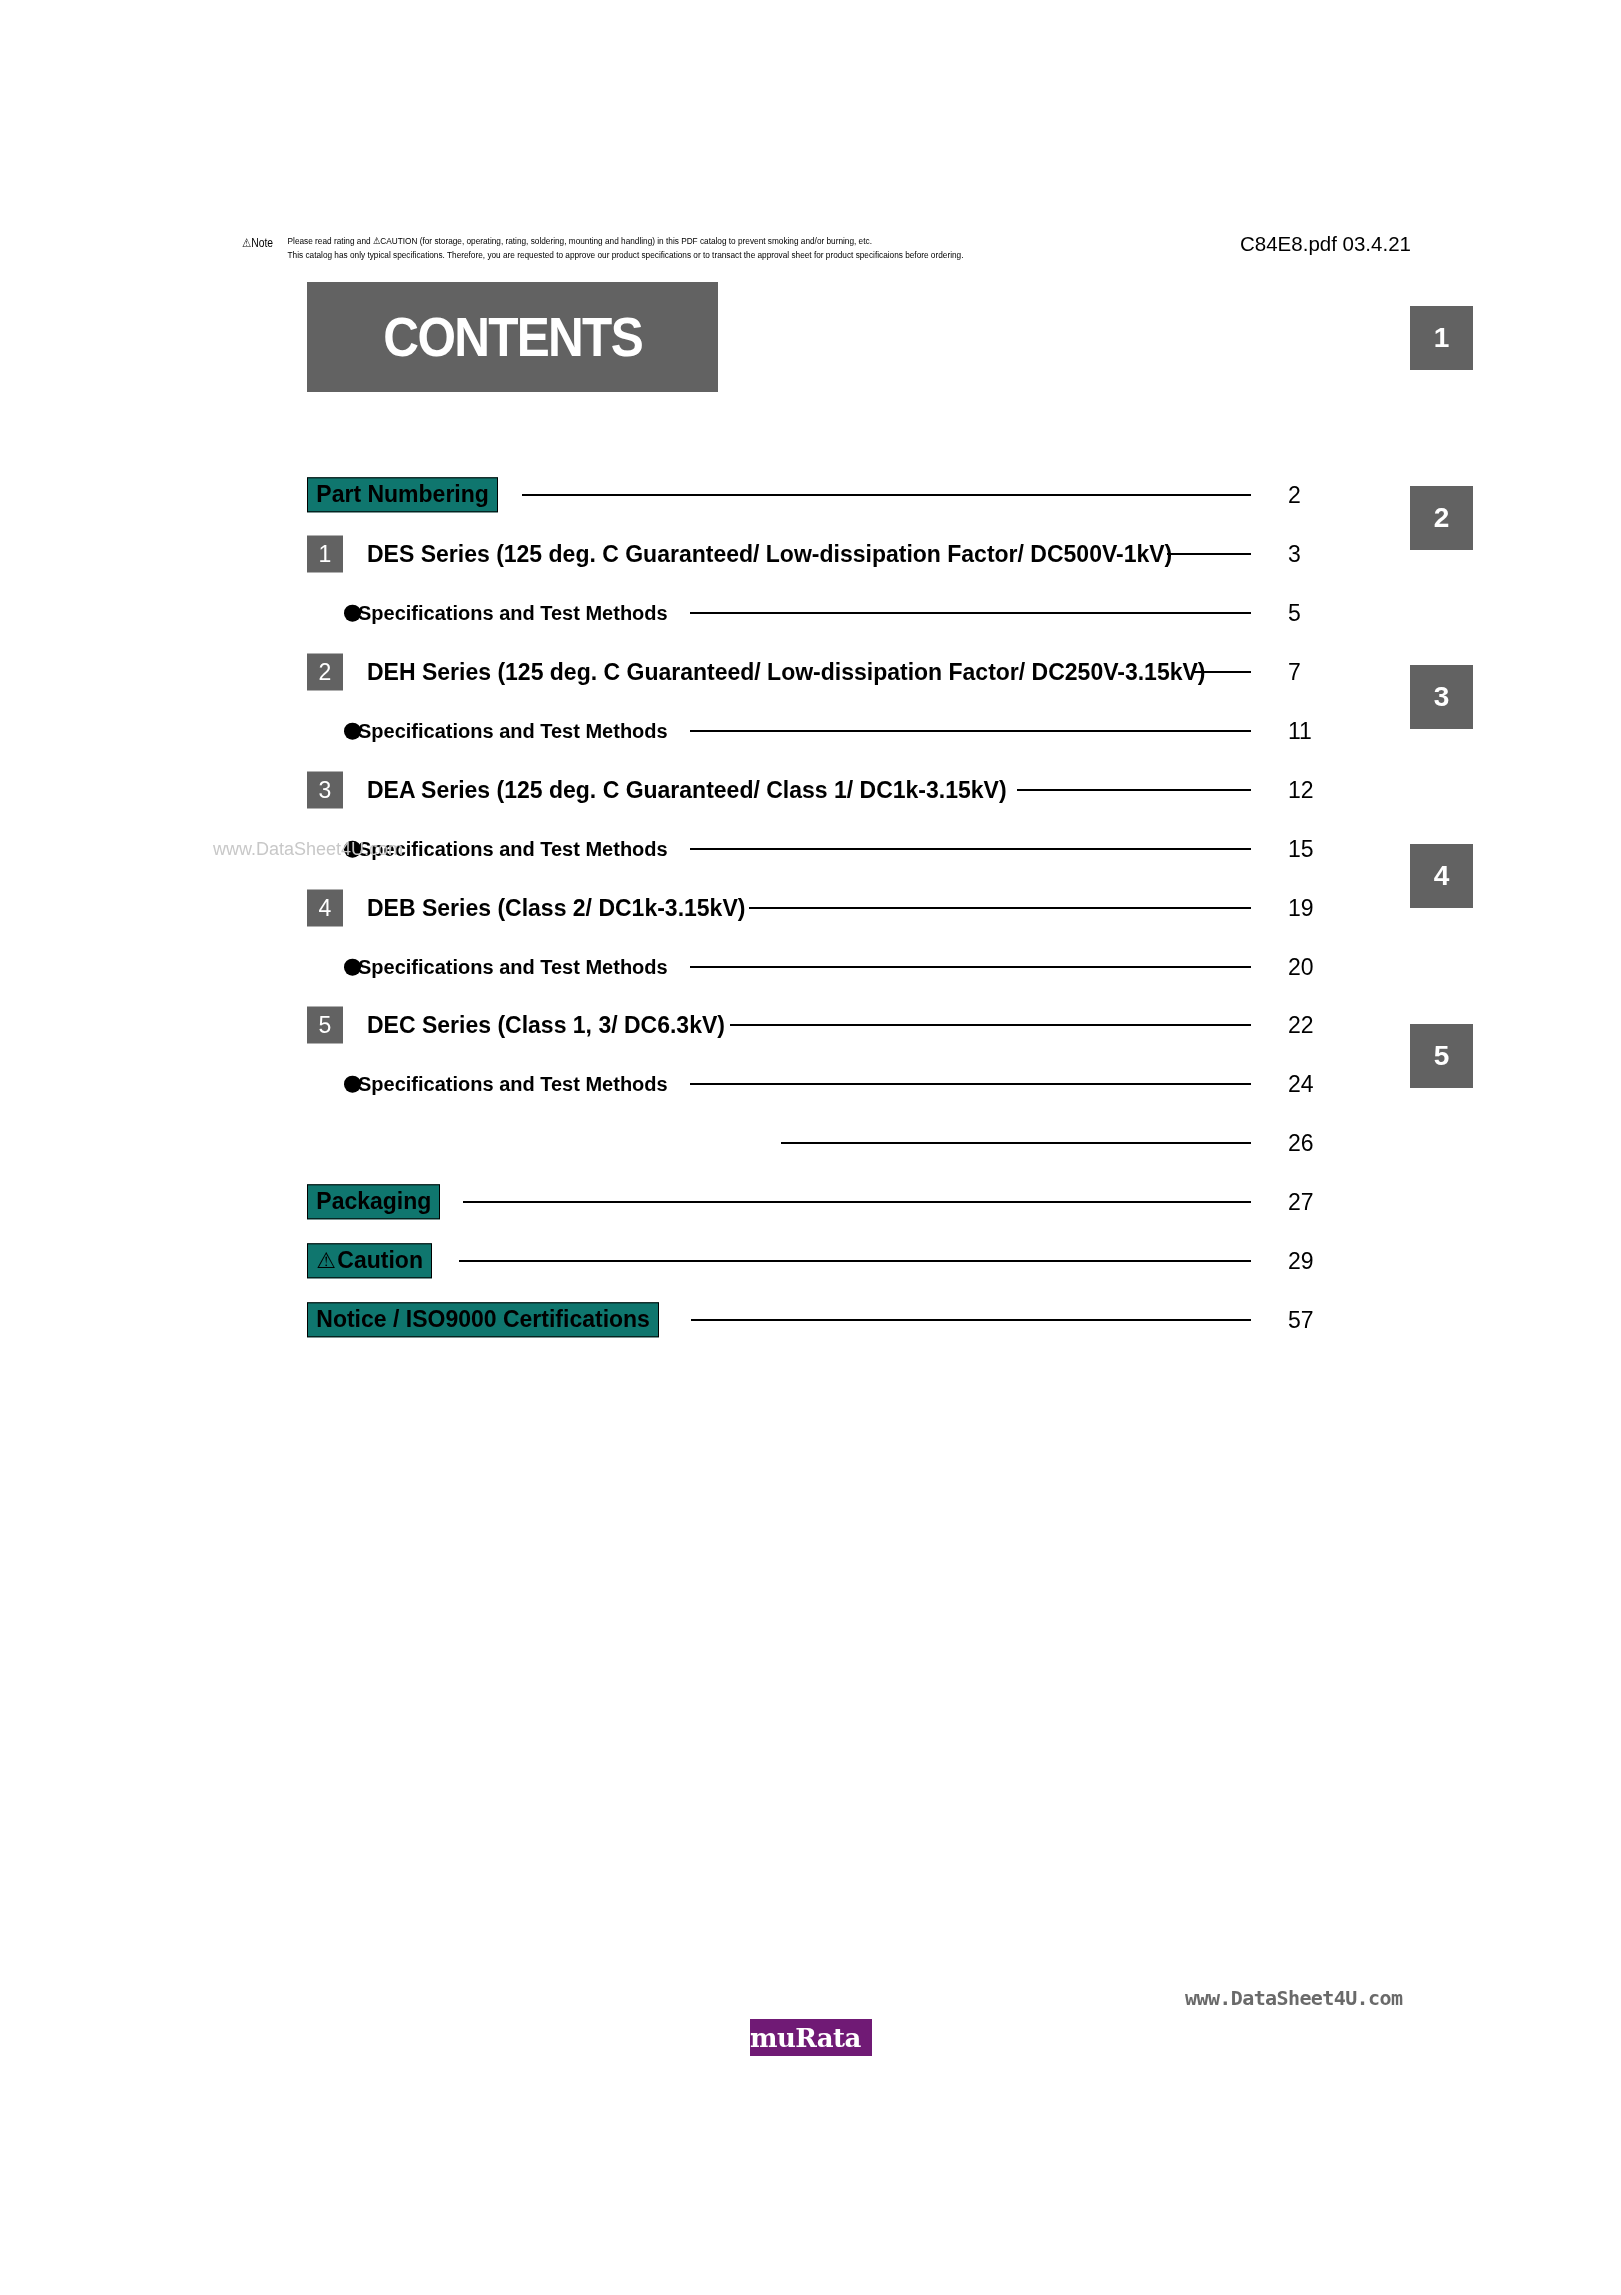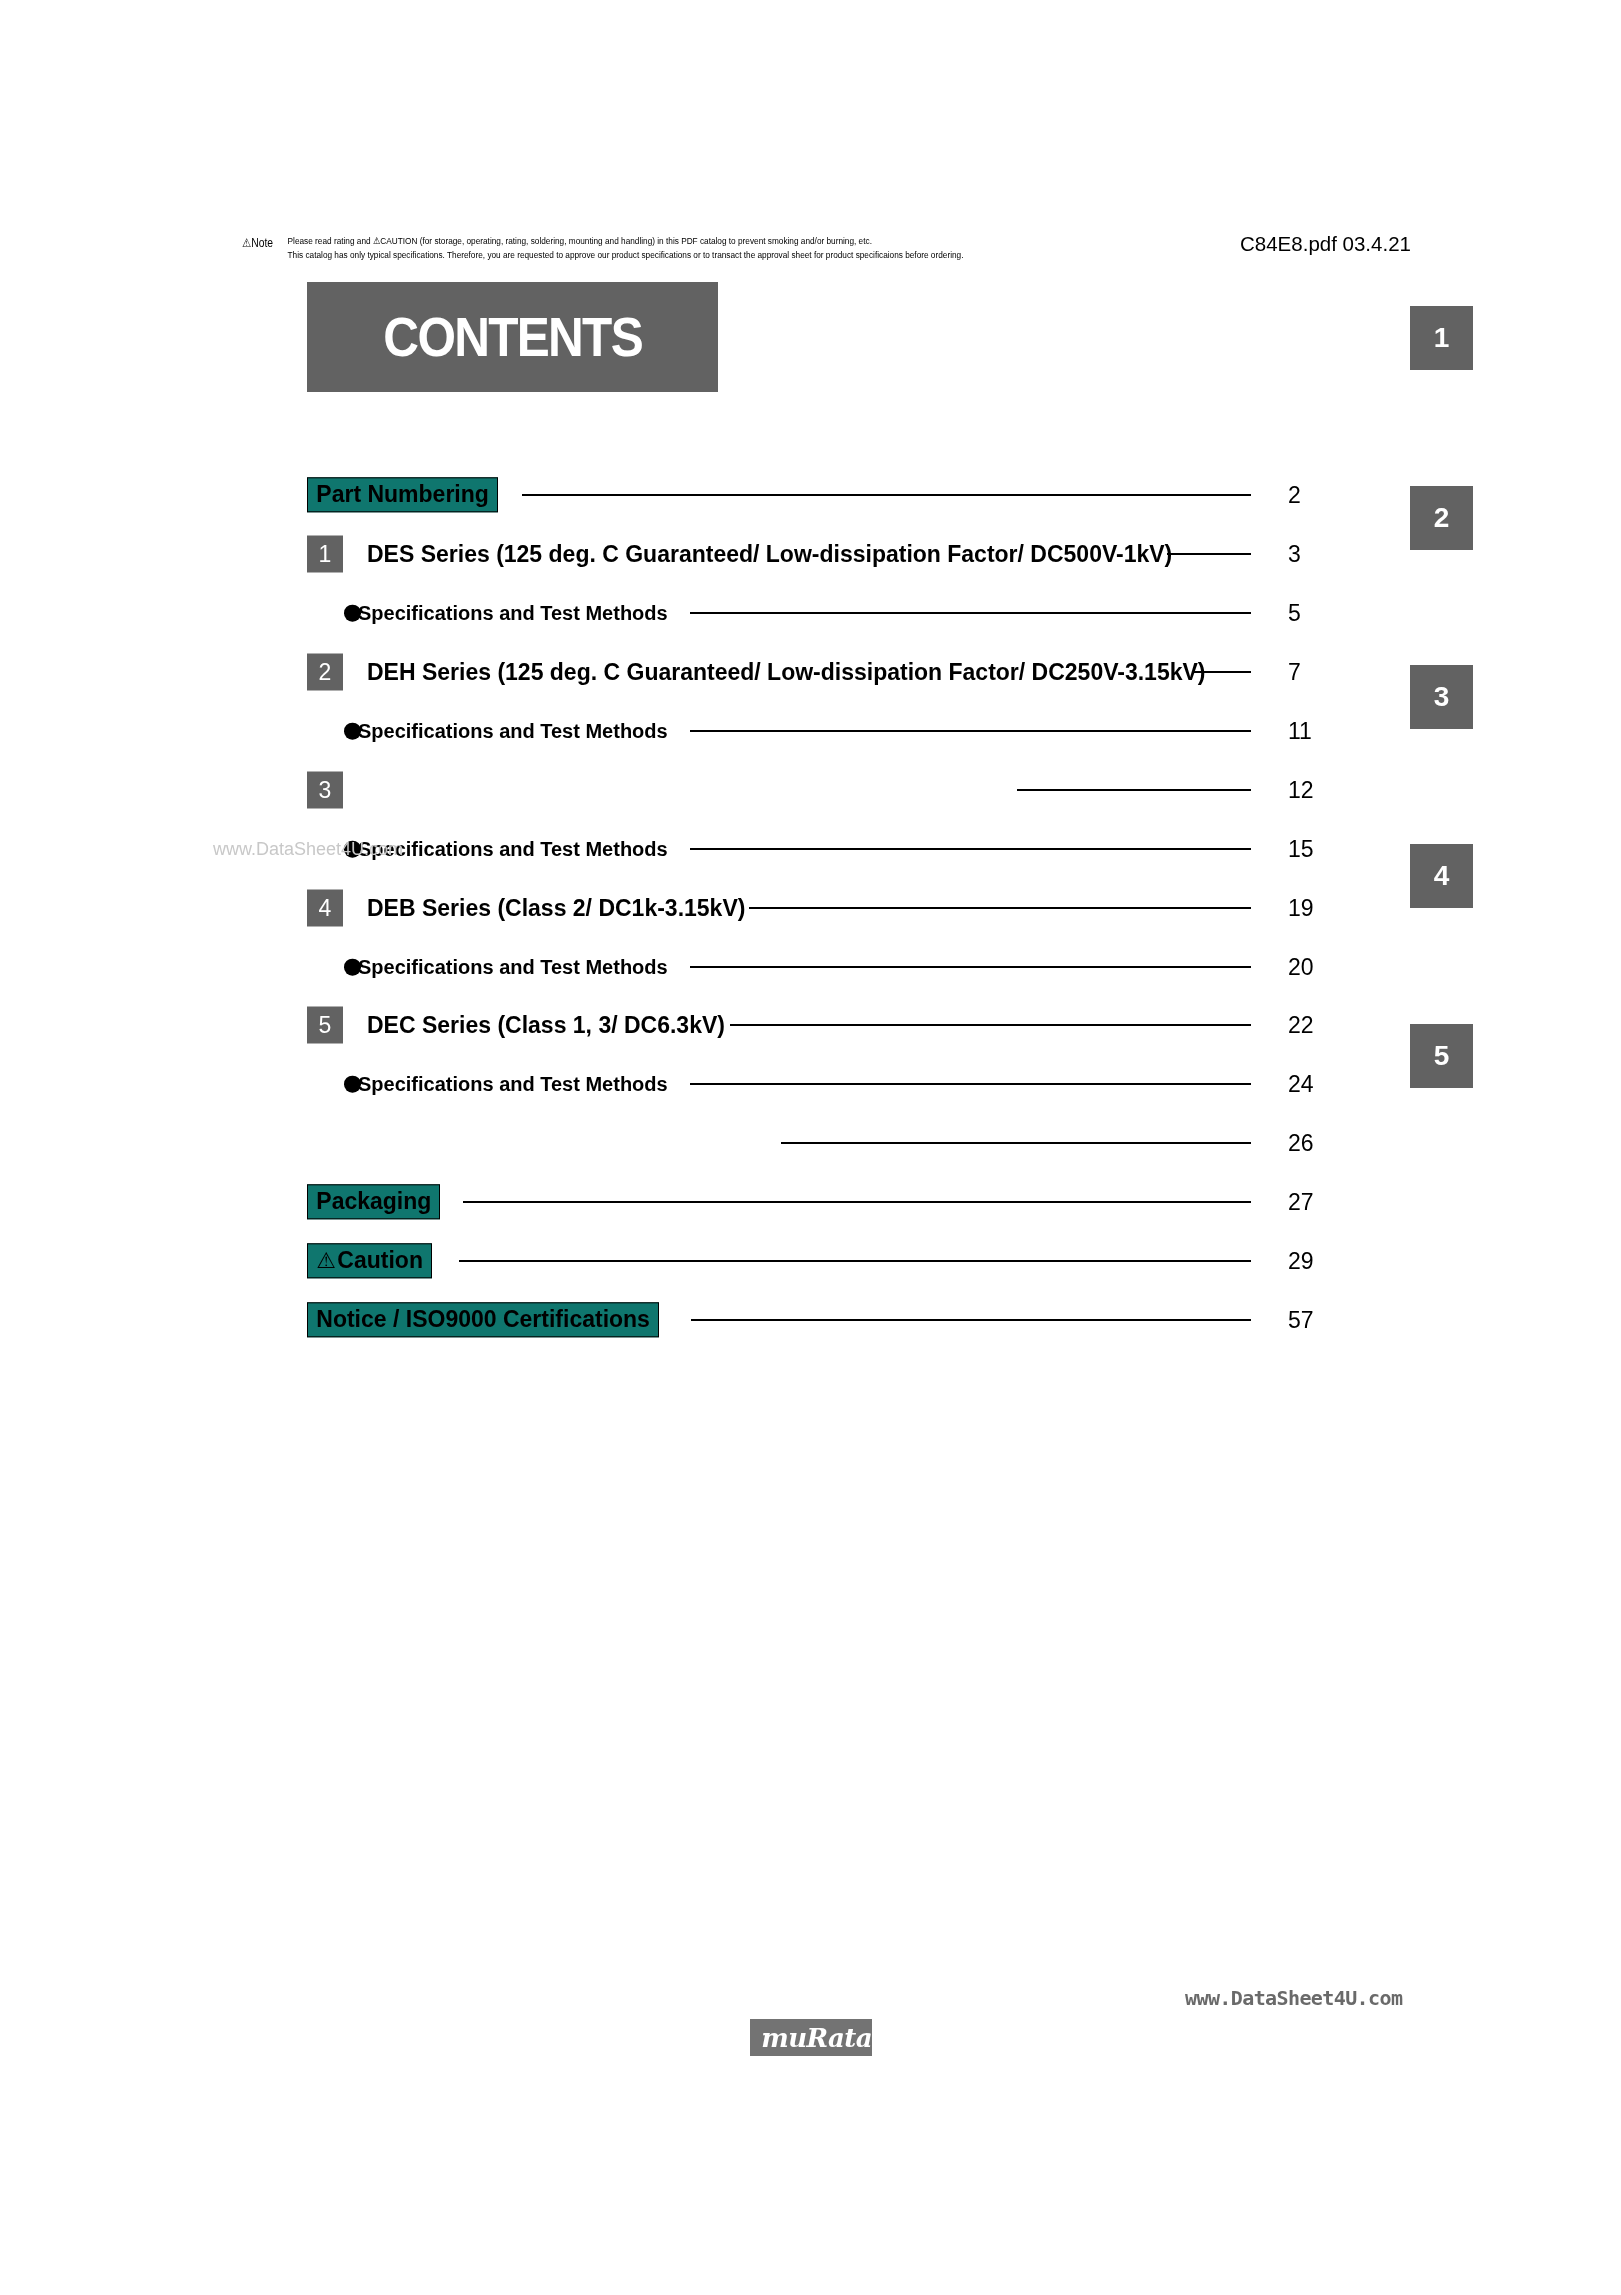--- a/index.html
+++ b/index.html
@@ -39,23 +39,23 @@
                   font-weight:bold; font-size:23px; white-space:nowrap; }
   .spec-bullet { position:absolute; left:37px; top:50%; transform:translateY(-50%);
                  width:16.7px; height:16.7px; border-radius:50%; background:#000; }
   .spec-title { position:absolute; left:51px; top:50%; transform:translateY(-50%);
                 font-weight:bold; font-size:20px; white-space:nowrap; }
   .caution-tri { display:inline-block; font-weight:normal; font-size:22px; margin-right:1.3px; }
 
   .watermark-inline { left:213px; top:839px; font-size:18px; color:#c8c8c8; white-space:nowrap; }
   .watermark-bottom { left:1185px; top:1986px; font-size:20px; color:#6a6a6a; font-weight:bold;
                       font-family:"DejaVu Sans Mono", monospace; letter-spacing:-0.6px; white-space:nowrap; }
-  .logo { left:750px; top:2019px; width:122px; height:37px; background:#737373; color:#fff;
-          display:flex; align-items:center; justify-content:flex-end;
-          font-family:"DejaVu Serif", serif; font-style:italic; font-weight:bold; font-size:26px; letter-spacing:-0.6px; }
+  .logo { left:750px; top:2019px; width:122px; height:37px; background:#701a75; color:#fff;
+          display:flex; align-items:center; justify-content:flex-start;
+          font-family:"DejaVu Serif", serif; font-weight:bold; font-size:26px; letter-spacing:-0.6px; }
 </style>
 </head>
 <body>
 
 <div class="abs note">
   <span class="lbl">⚠Note</span>
   <div class="lines">
     <div>Please read rating and ⚠CAUTION (for storage, operating, rating, soldering, mounting and handling) in this PDF catalog to prevent smoking and/or burning, etc.</div>
     <div>This catalog has only typical specifications. Therefore, you are requested to approve our product specifications or to transact the approval sheet for product specificaions before ordering.</div>
   </div>
@@ -117,20 +117,21 @@
     <span class="spec-bullet"></span>
     <span class="spec-title">Specifications and Test Methods</span>
     <div class="leader" style="left:383px; right:68px"></div>
     <span class="page">11</span>
   </div>
 
   <div class="abs row" style="top:771px">
     <div class="numbox">
         <span>3</span>
       </div>
+    <span class="series-title">DEA Series (125 deg. C Guaranteed/ Class 1/ DC1k-3.15kV)</span>
     <div class="leader" style="left:710px; right:68px"></div>
     <span class="page">12</span>
   </div>
   <div class="abs row" style="top:830px">
     <span class="spec-bullet"></span>
     <span class="spec-title">Specifications and Test Methods</span>
     <div class="leader" style="left:383px; right:68px"></div>
     <span class="page">15</span>
   </div>
 

